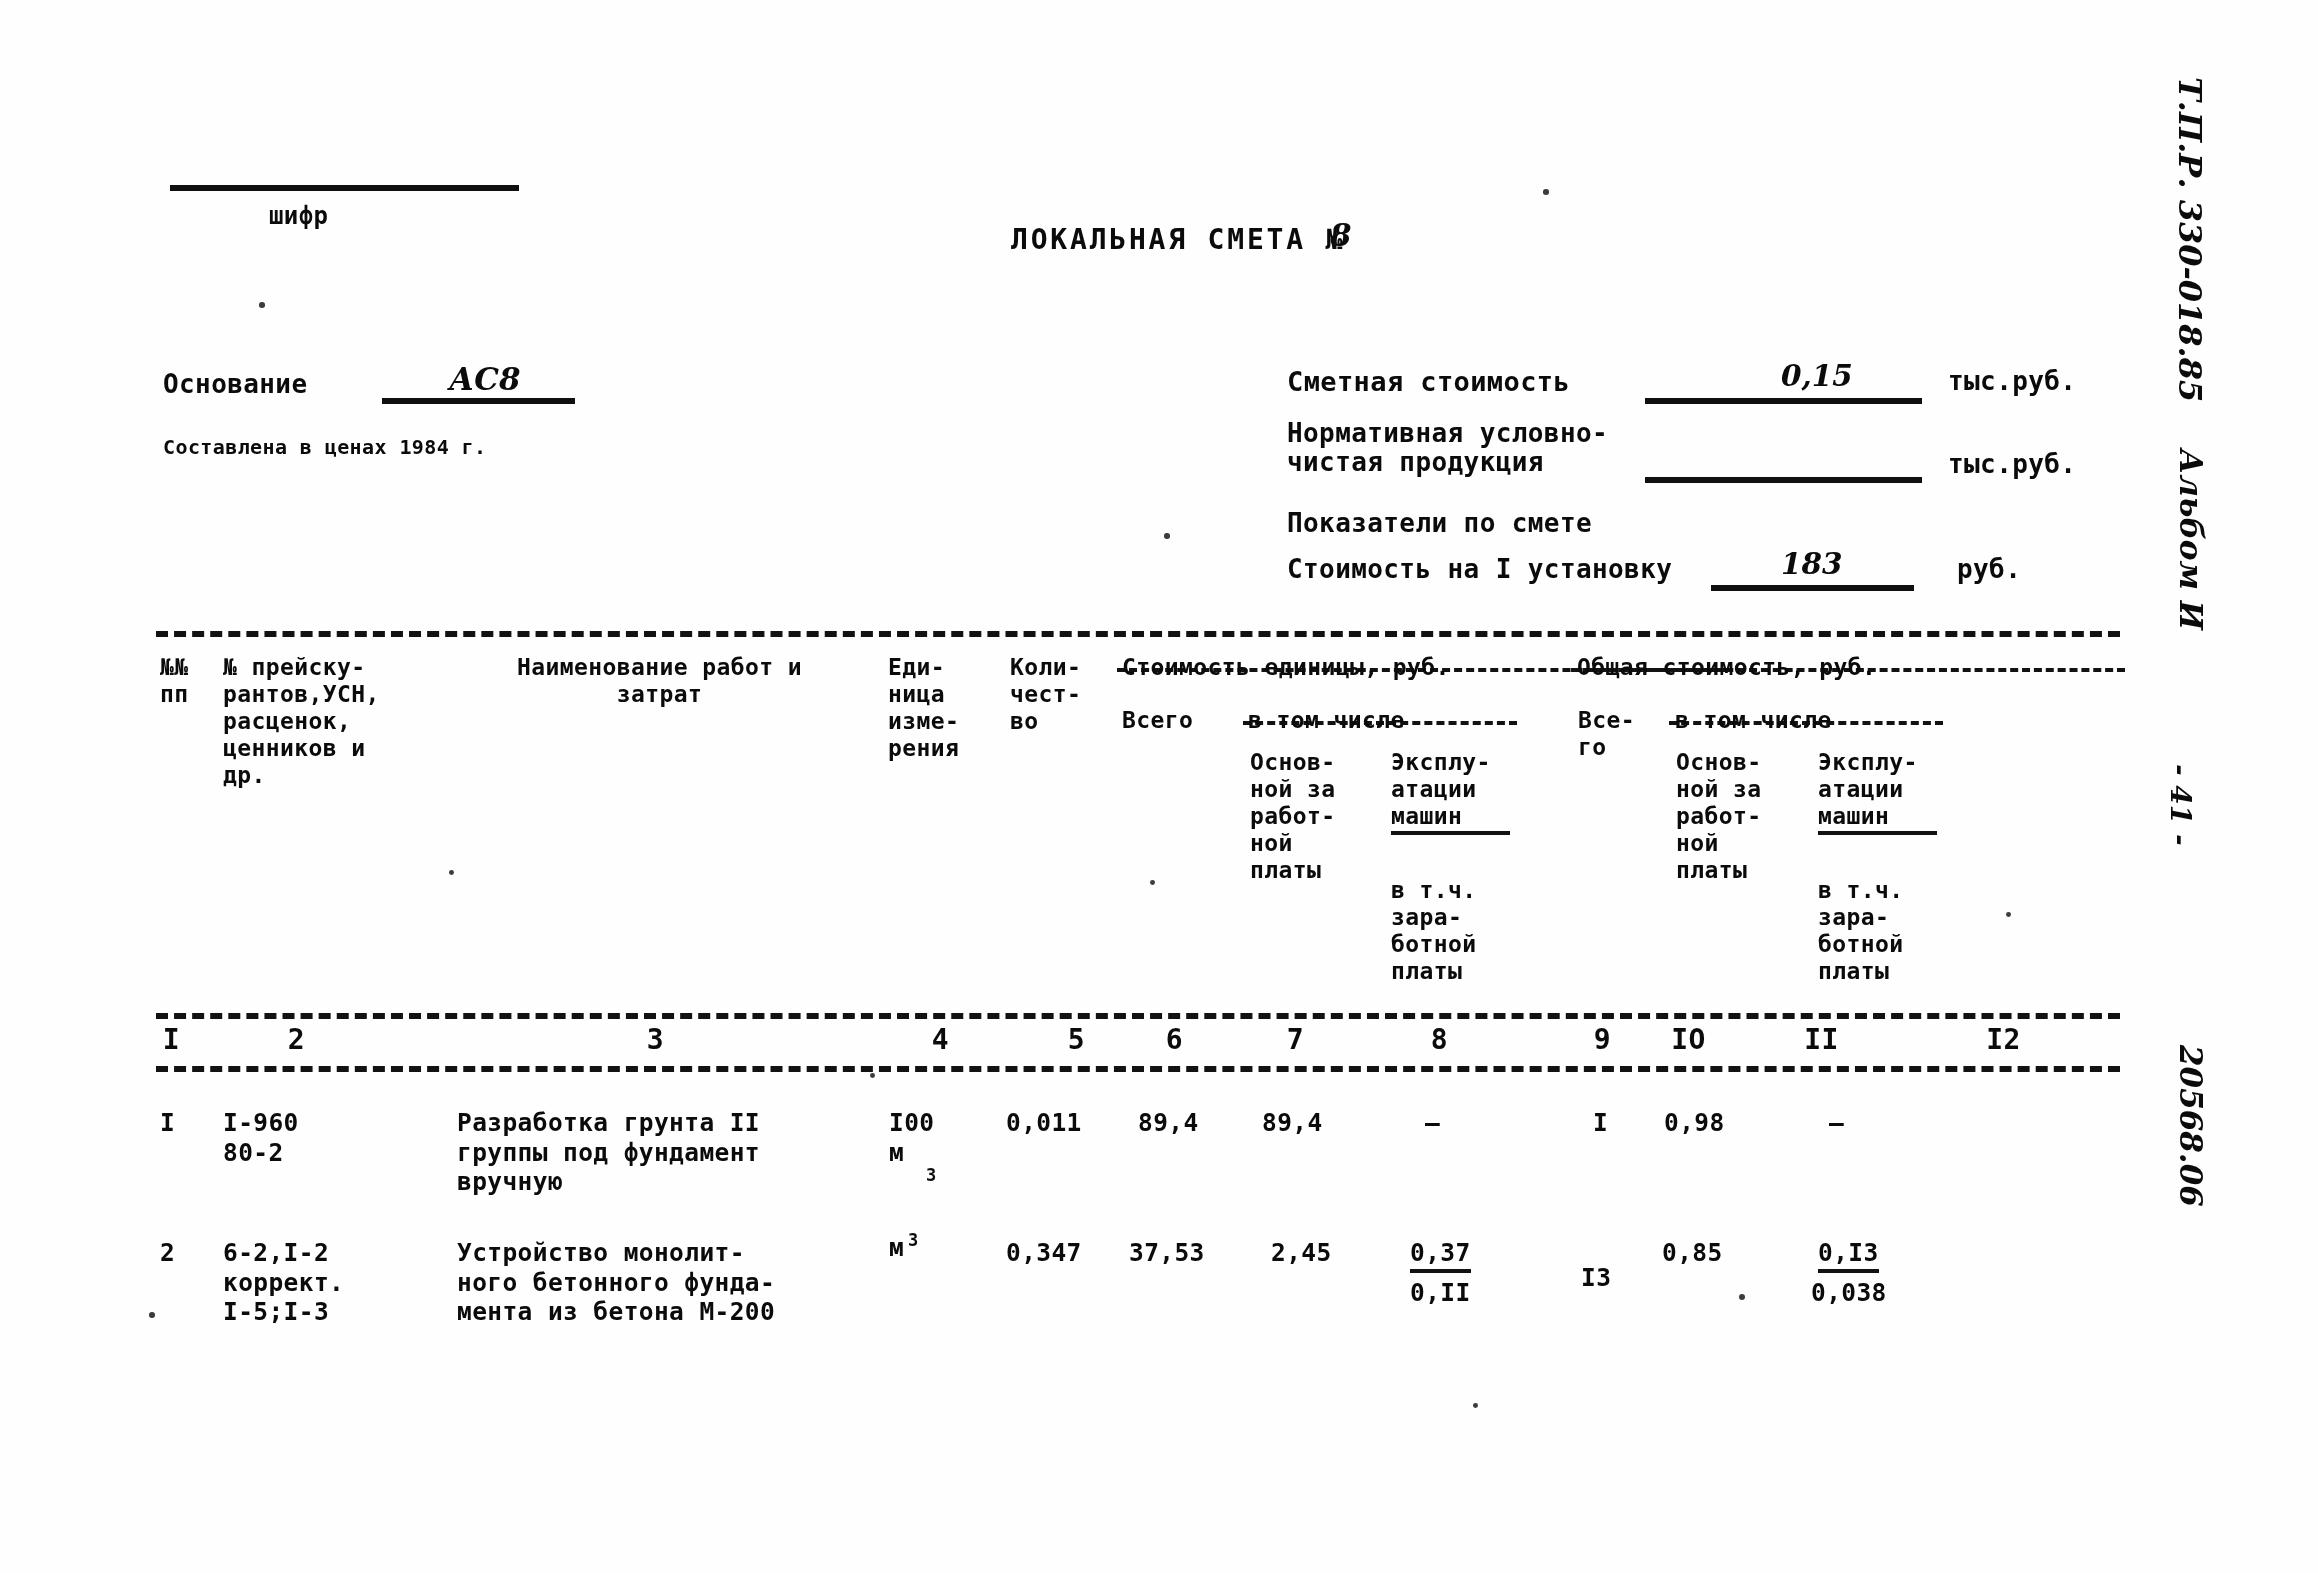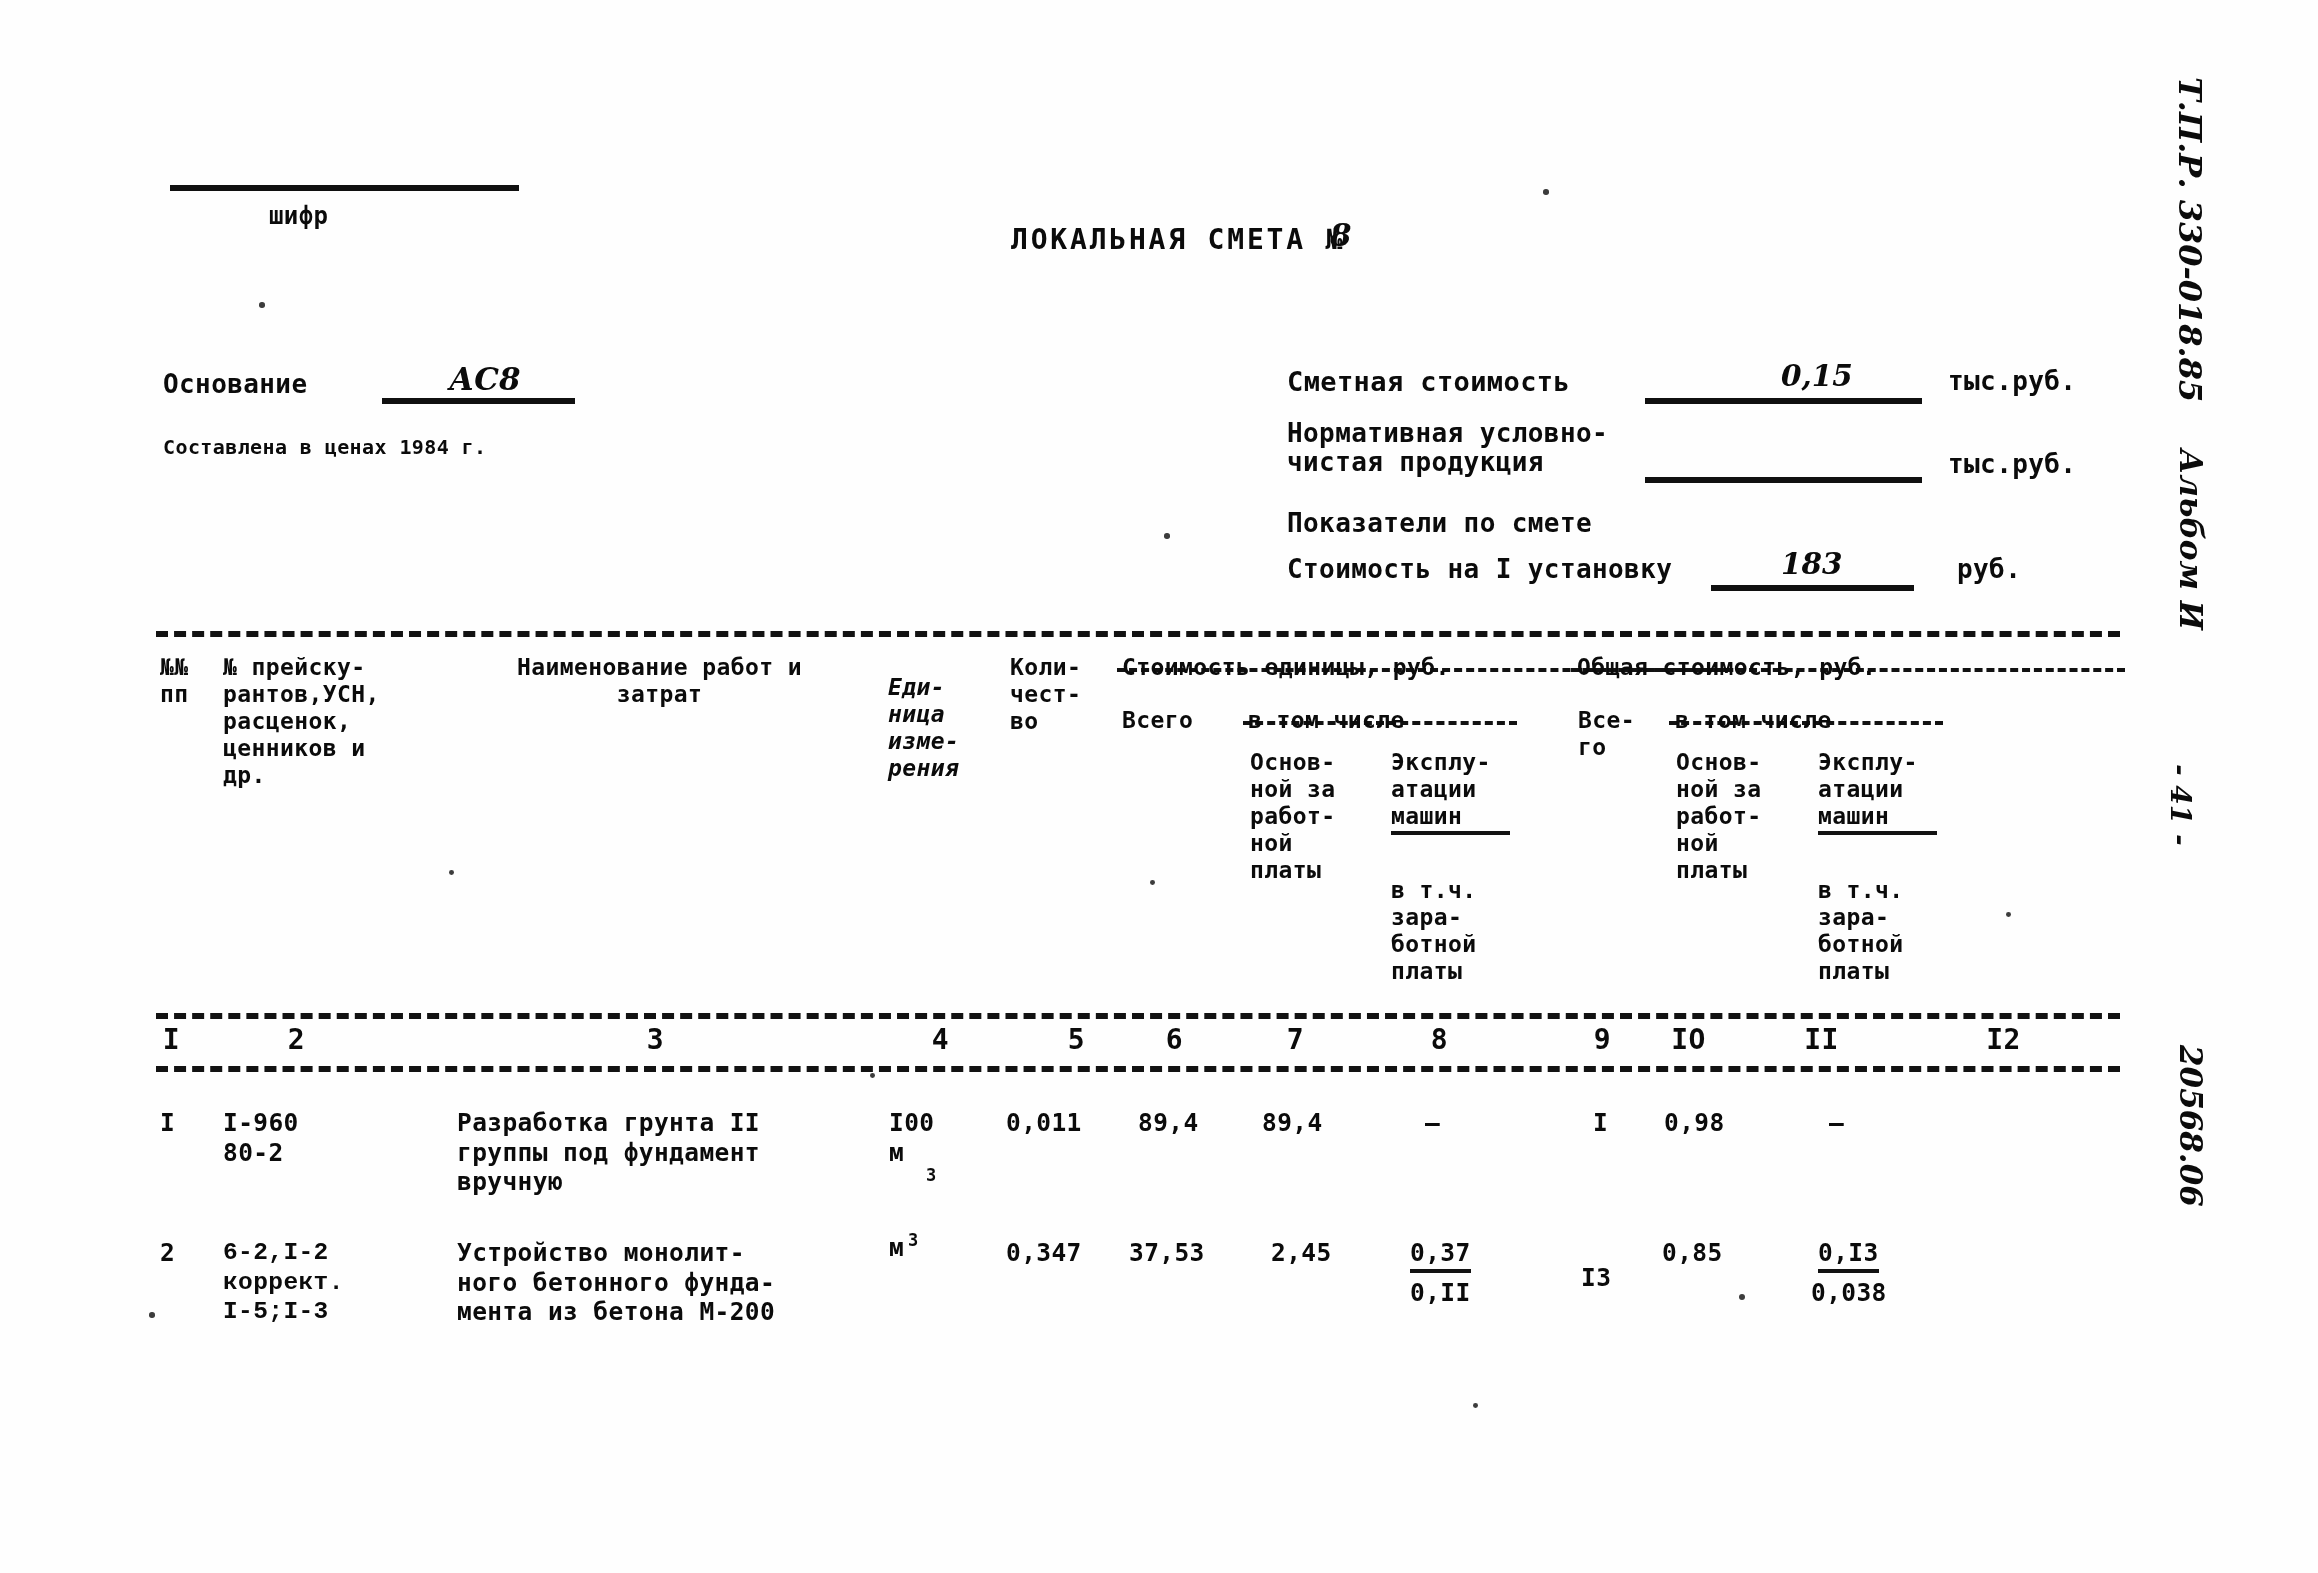--- a/index.html
+++ b/index.html
@@ -118,21 +118,21 @@
 
   <div class="hdr tw" style="left:223px;top:654px;width:189px;white-space:pre-line;">№ прейску-
 рантов,УСН,
 расценок,
 ценников и
 др.</div>
 
   <div class="hdr tw center" style="left:449px;top:654px;width:421px;white-space:pre-line;">Наименование работ и
 затрат</div>
 
-  <div class="hdr tw" style="left:888px;top:674px;width:84px;white-space:pre-line;font-style:italic;">Еди-
+  <div class="hdr tw" style="left:888px;top:654px;width:84px;white-space:pre-line;">Еди-
 ница
 изме-
 рения</div>
 
   <div class="hdr tw" style="left:1010px;top:654px;width:91px;white-space:pre-line;">Коли-
 чест-
 во</div>
 
   <div class="hdr tw" style="left:1122px;top:654px;">Стоимость единицы, руб.</div>
 
@@ -208,21 +208,21 @@
     <div class="cell tw num" style="left:1262px;top:1108px;">89,4</div>
     <div class="cell tw num" style="left:1425px;top:1108px;">–</div>
     <div class="cell tw num" style="left:1593px;top:1108px;">I</div>
     <div class="cell tw num" style="left:1664px;top:1108px;">0,98</div>
     <div class="cell tw num" style="left:1829px;top:1108px;">–</div>
     <div class="cell tw num" style="left:1993px;top:1108px;"></div>
   </div>
 
   <div>
     <div class="cell tw" style="left:160px;top:1238px;">2</div>
-    <div class="cell tw" style="left:223px;top:1238px;white-space:pre-line;font-family:Liberation Mono, monospace;">6-2,I-2
+    <div class="cell tw" style="left:223px;top:1238px;white-space:pre-line;">6-2,I-2
 коррект.
 I-5;I-3</div>
     <div class="cell tw" style="left:457px;top:1238px;white-space:pre-line;">Устройство монолит-
 ного бетонного фунда-
 мента из бетона М-200</div>
     <div class="cell tw" style="left:889px;top:1233px;">м</div>
     <div class="cell tw" style="left:908px;top:1226px;font-size:17px;">3</div>
     <div class="cell tw num" style="left:1006px;top:1238px;">0,347</div>
     <div class="cell tw num" style="left:1129px;top:1238px;">37,53</div>
     <div class="cell tw num" style="left:1271px;top:1238px;">2,45</div>

